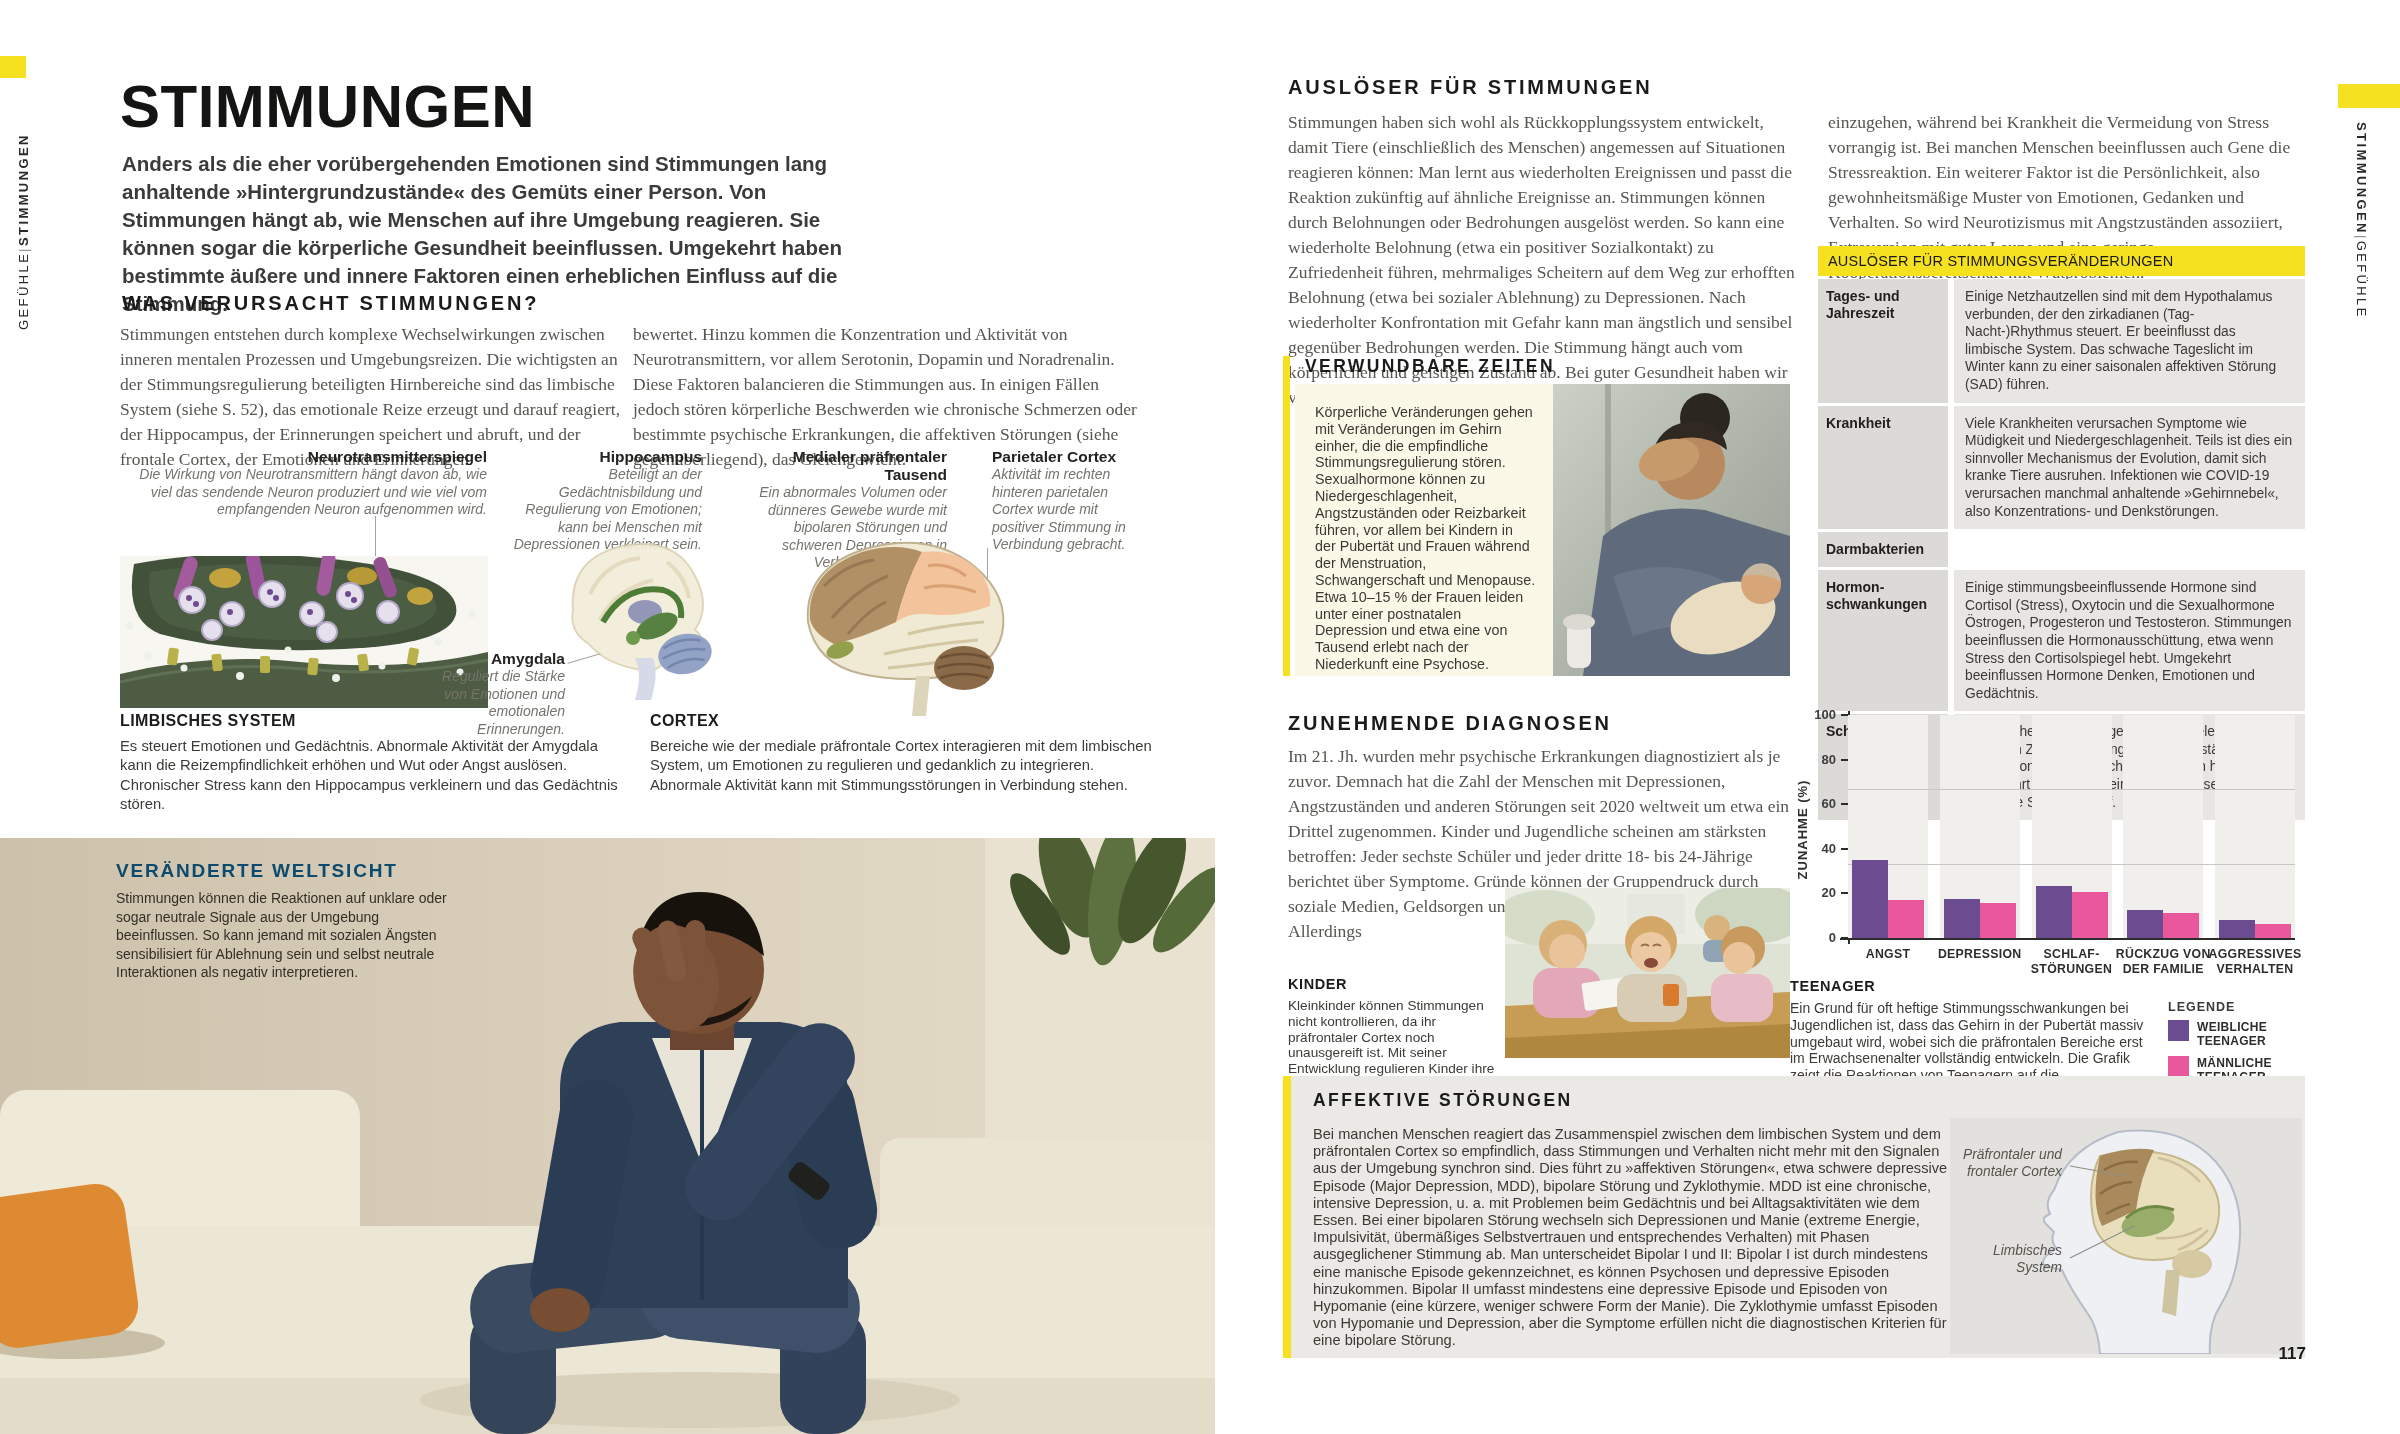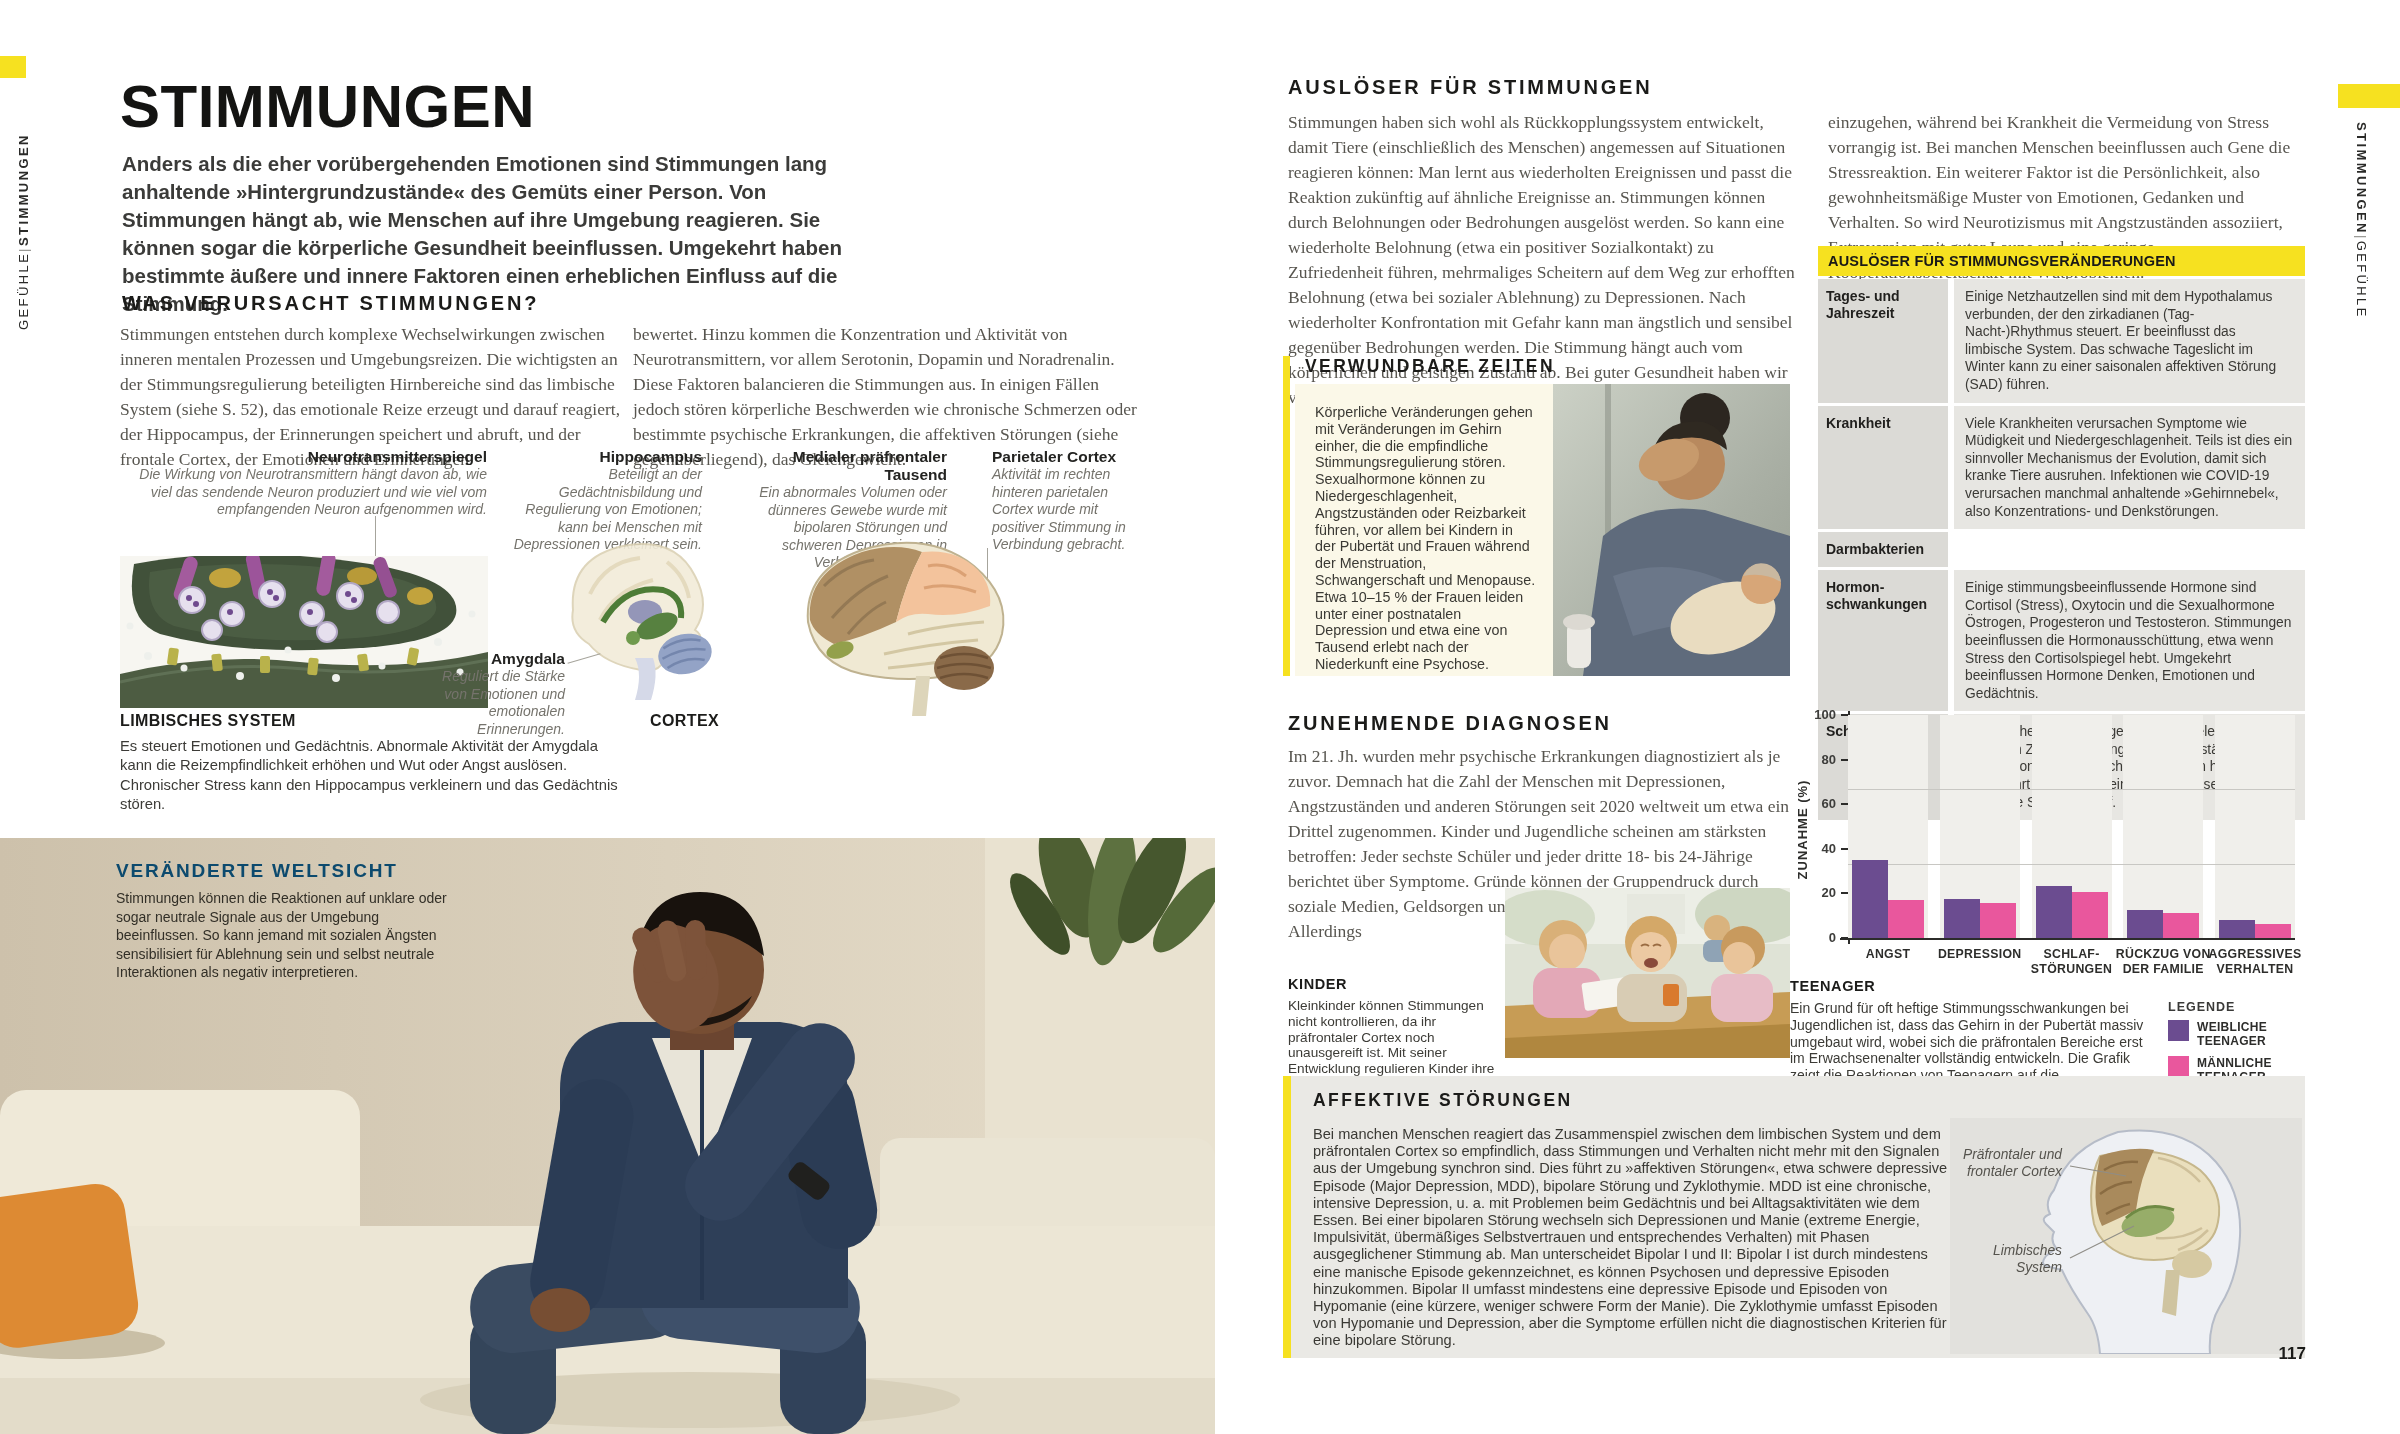--- a/index.html
+++ b/index.html
@@ -26,21 +26,21 @@
   .leader{background:#a6a49c;}
   
   .cap-row{display:flex;gap:28px;}
   .cap-col{flex:1;}
   .cap-head{font-weight:700;font-size:16px;letter-spacing:.4px;color:#1c1c1a;margin-bottom:7px;}
   .cap-text{font-size:14.8px;line-height:19.3px;color:#3c3b37;}
   
   .photo-note-head{font-weight:700;font-size:19px;letter-spacing:1.8px;color:#0c4a6e;}
   .photo-note-text{font-size:14px;font-weight:500;line-height:18.5px;color:#322f27;margin-top:7px;}
   
-  .t-header{background:#f6e120;font-weight:700;font-size:14.5px;letter-spacing:.2px;color:#191917;padding:7px 10px;}
+  .t-header{background:#f6e120;font-weight:400;font-size:14.5px;letter-spacing:.2px;color:#191917;padding:7px 10px;}
   .t-row{display:flex;margin-top:3px;}
   .t-label{width:114px;background:#dbdad6;font-weight:700;font-size:14px;color:#201f1d;padding:9px 8px;line-height:17px;}
   .t-text{flex:1;background:#e7e6e2;margin-left:6px;font-size:13.8px;line-height:17.6px;color:#3b3a36;padding:9px 11px;}
   
   .vuln-box{background:#fbf8e8;}
   .vuln-text{font-size:14.3px;line-height:16.8px;color:#3a3934;font-weight:500;padding:20px 16px 0 20px;}
   .aff-box{background:#eae9e5;}
   .aff-text{font-size:14.6px;line-height:17.2px;color:#3a3934;}
   .small-head{font-weight:700;font-size:14.5px;letter-spacing:.6px;color:#1c1c1a;}
   .small-text{font-size:13.6px;line-height:15.8px;color:#3c3b36;}
@@ -201,20 +201,21 @@
     <path d="M128,150 L142,150 L138,190 L124,190 Z" fill="#ddd5ba"></path>
   </svg>
 
   <div class="abs cap-row" style="left:120px;top:712px;width:1032px">
       <div class="cap-col">
         <div class="cap-head">LIMBISCHES SYSTEM</div>
         <div class="cap-text">Es steuert Emotionen und Gedächtnis. Abnormale Aktivität der Amygdala kann die Reizempfindlichkeit erhöhen und Wut oder Angst auslösen. Chronischer Stress kann den Hippocampus verkleinern und das Gedächtnis stören.</div>
       </div>
       <div class="cap-col">
         <div class="cap-head">CORTEX</div>
+        <div class="cap-text">Bereiche wie der mediale präfrontale Cortex interagieren mit dem limbischen System, um Emotionen zu regulieren und gedanklich zu integrieren. Abnormale Aktivität kann mit Stimmungsstörungen in Verbindung stehen.</div>
       </div>
     </div>
 
   <svg class="abs" style="left:0;top:838px" width="1215" height="596" viewBox="0 0 1215 596">
     <defs>
       <linearGradient id="wallg" x1="0" y1="0" x2="1" y2="0">
         <stop offset="0" stop-color="#cdc1ab"></stop>
           <stop offset="0.55" stop-color="#dbd1bd"></stop>
           <stop offset="1" stop-color="#e6ddca"></stop>
       </linearGradient>

